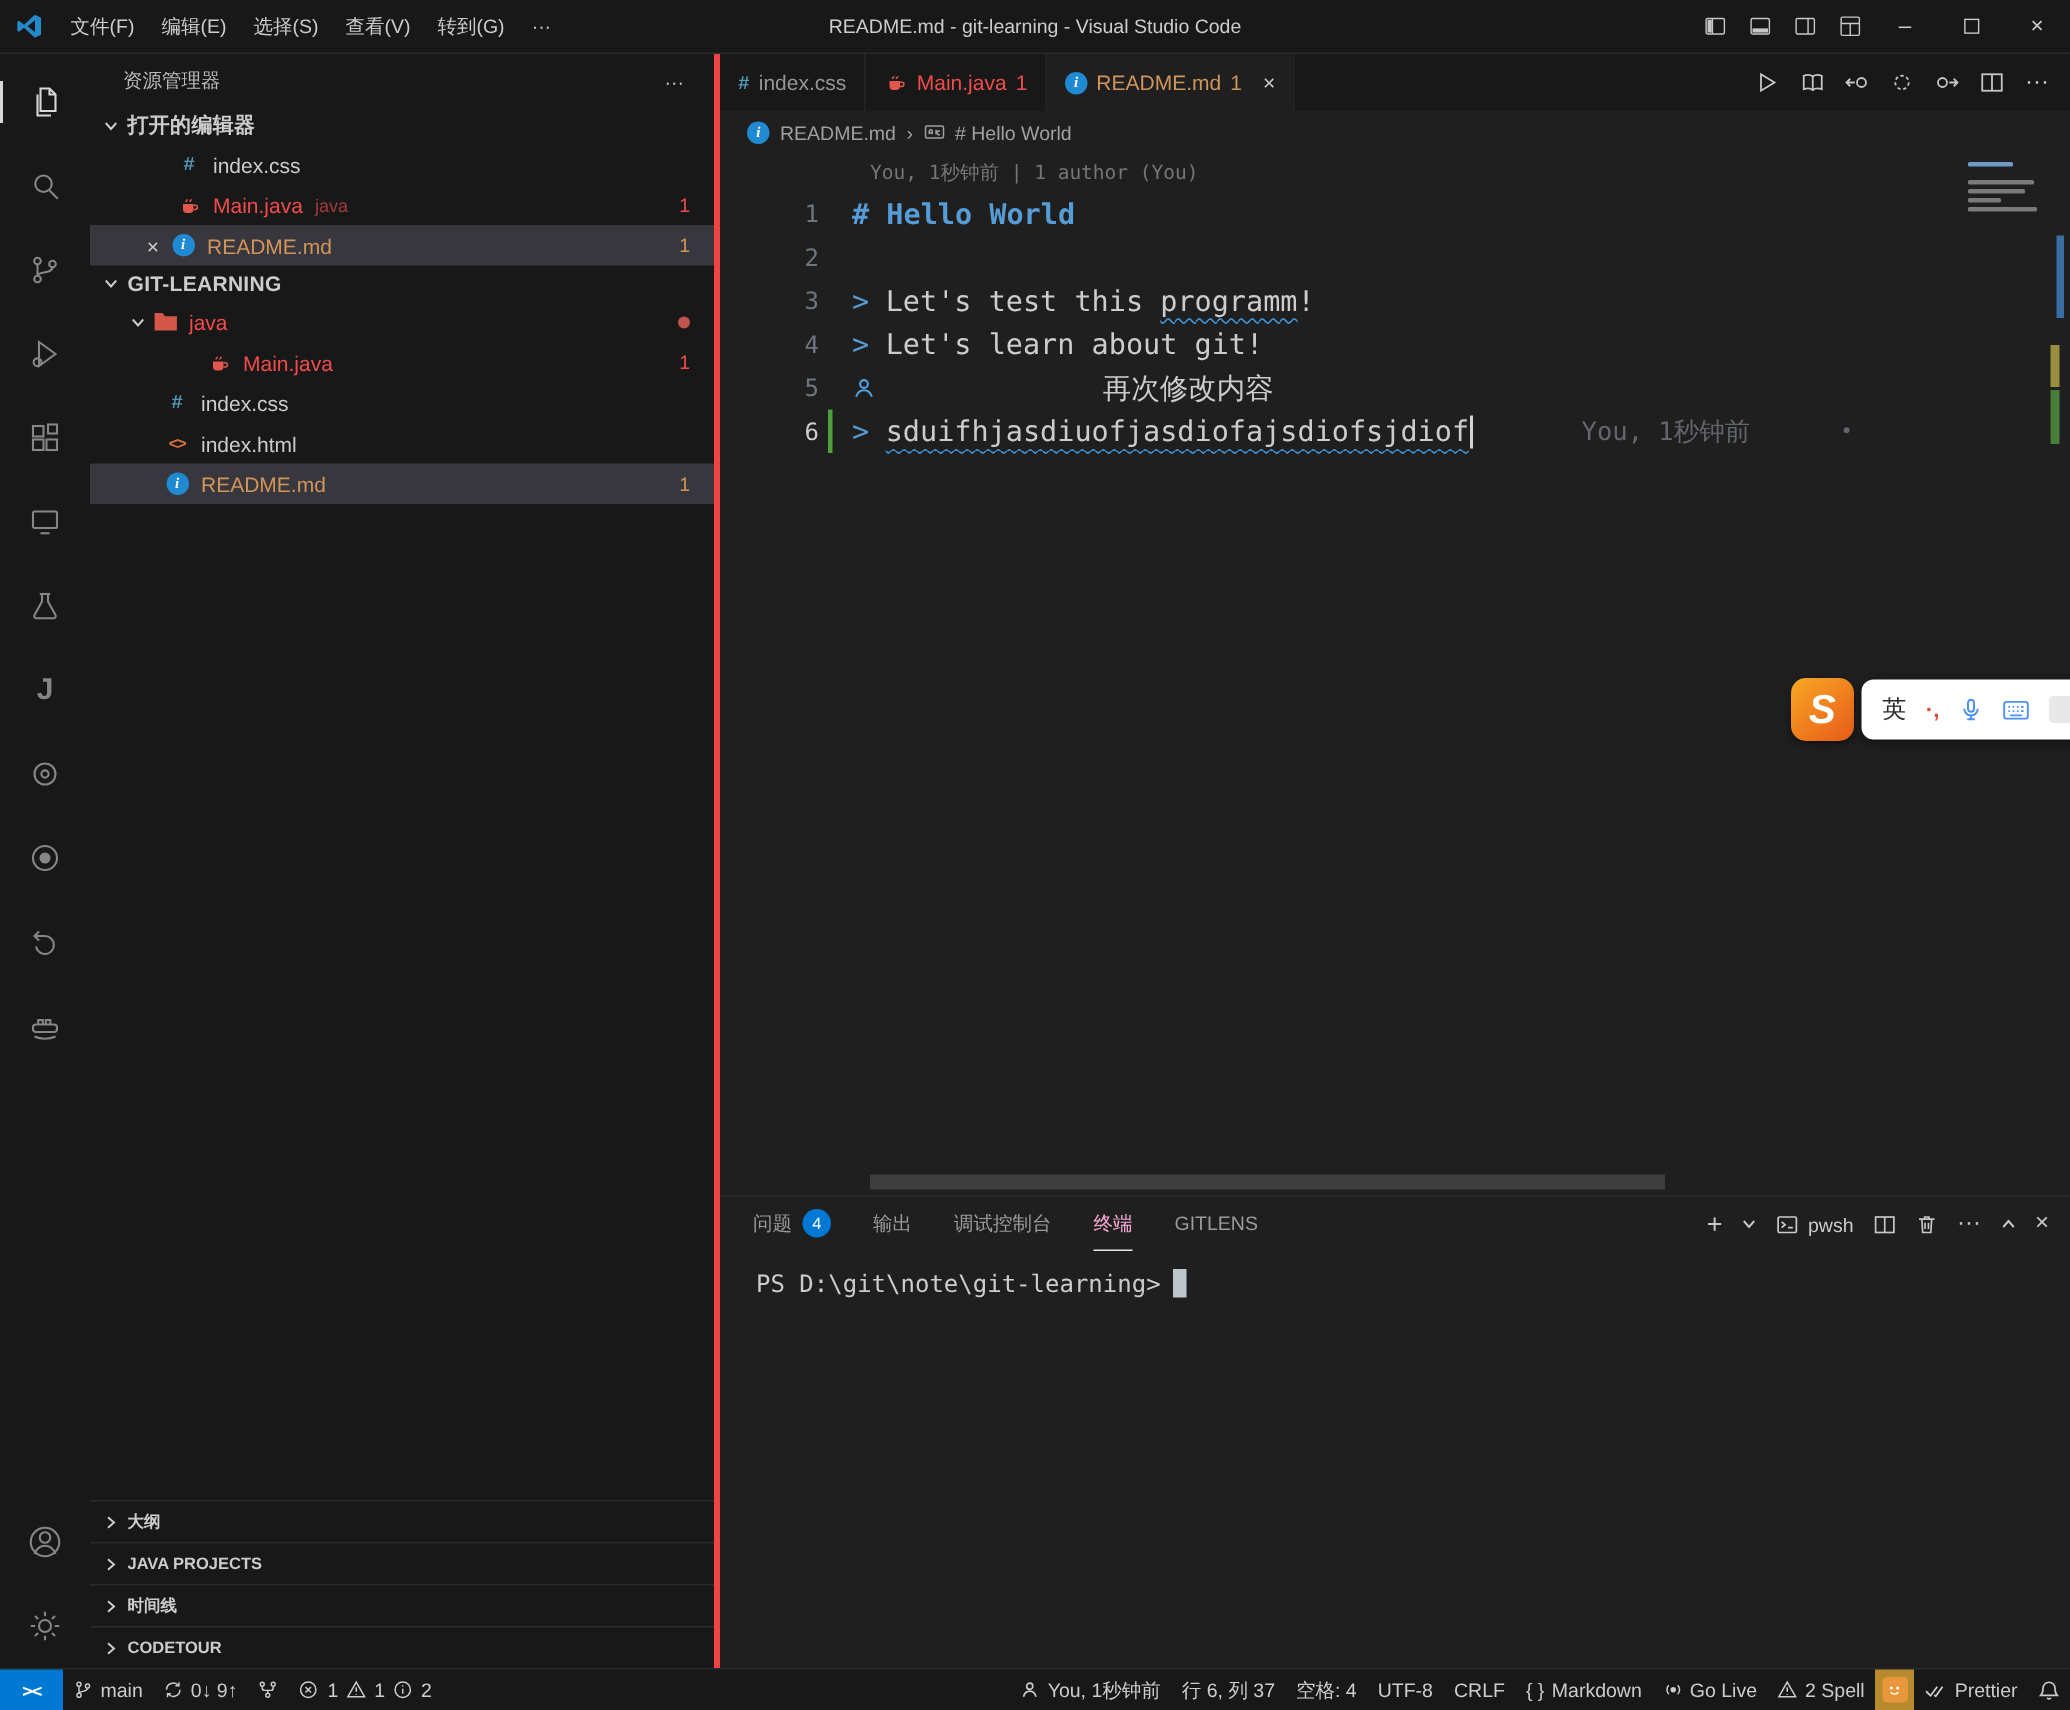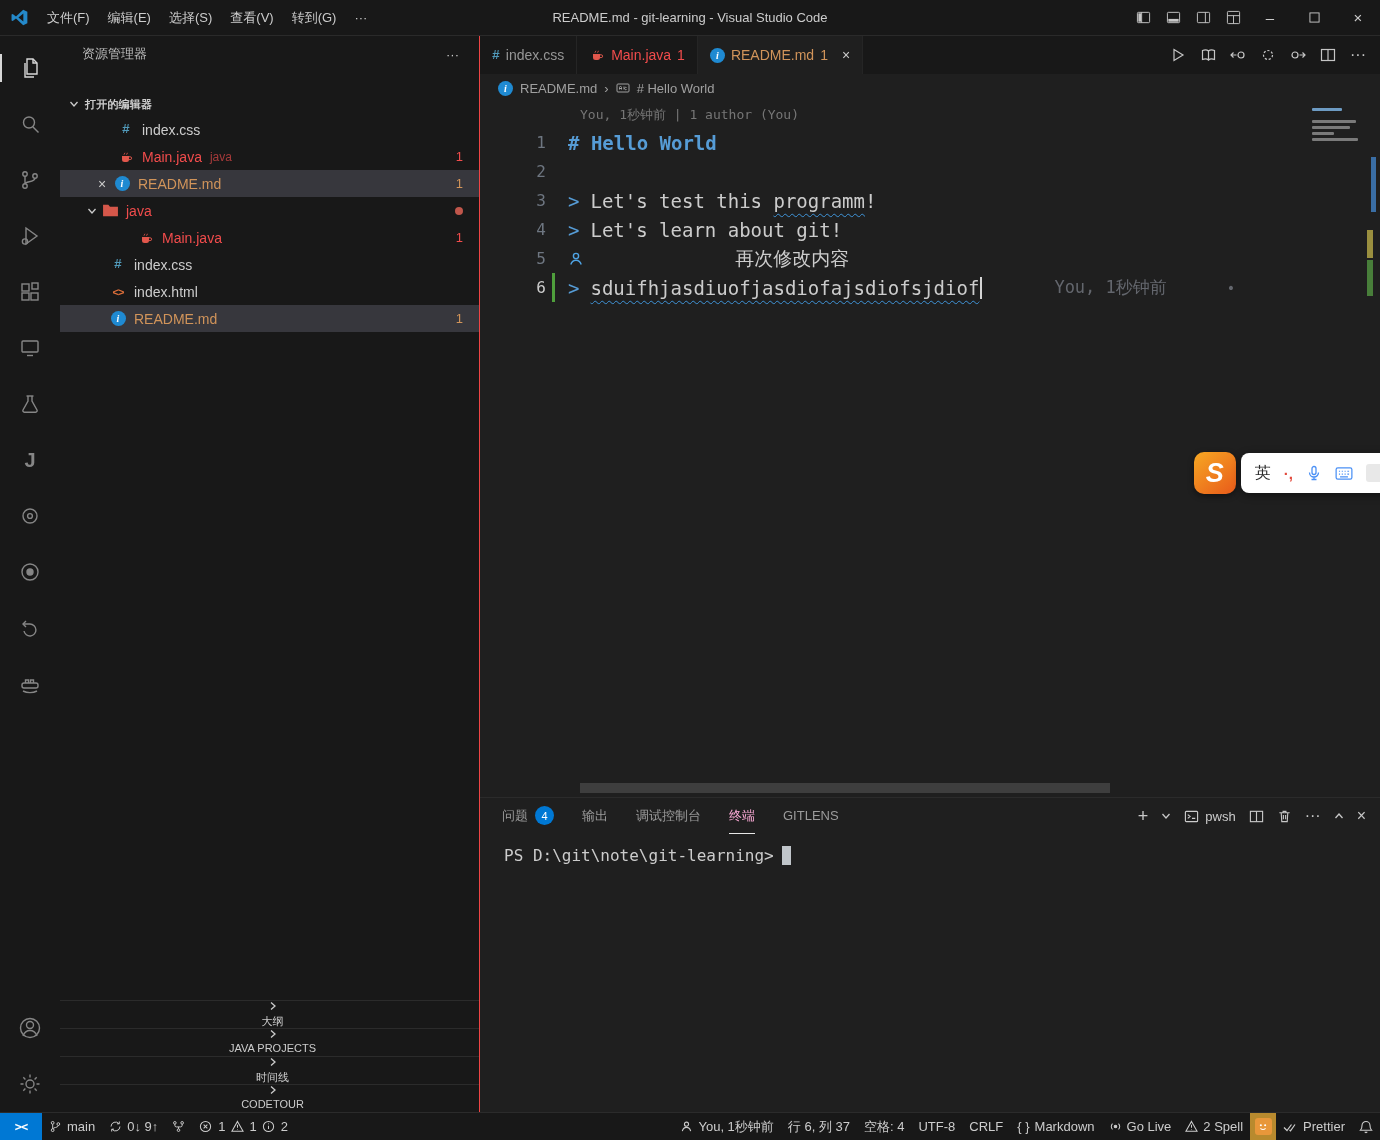--- a/index.html
+++ b/index.html
@@ -28,43 +28,43 @@
 
   
   .activitybar { width:60px; background:#181818; display:flex; flex-direction:column; align-items:center; padding-top:4px; }
   .ab-icon { width:60px; height:56px; display:flex; align-items:center; justify-content:center; color:#868686; position:relative; }
   .ab-icon.active { color:#d7d7d7; }
   .ab-icon.active::before { content:""; position:absolute; left:0; top:14px; bottom:14px; width:2px; background:#d7d7d7; }
   .ab-j { font-size:20px; font-weight:bold; }
   .ab-bottom { margin-top:auto; }
 
   
-  .sidebar { width:420px; background:#181818; border-right:1px solid #ef4444; display:flex; flex-direction:column; }
+  .sidebar { width:420px; background:#181818; border-right:4px solid #ef4444; display:flex; flex-direction:column; }
   .sb-header { flex:0 0 36px; display:flex; align-items:center; padding:0 20px 0 22px; font-size:13px; color:#bbbbbb; }
   .sb-header .more { margin-left:auto; color:#cccccc; }
   .section-header { height:24px; display:flex; align-items:center; gap:3px; padding-left:6px;
-                    font-size:11px; font-weight:bold; color:#cccccc; letter-spacing:.2px;margin-top:20px; }
+                    font-size:14px; font-weight:bold; color:#cccccc; letter-spacing:.2px; }
   .row { height:27px; display:flex; align-items:center; font-size:14px; color:#cccccc; padding-right:16px; }
   .row.selected { background:#37373d; }
   .row .ficon { width:20px; height:18px; display:flex; align-items:center; justify-content:center; margin-right:6px; flex:0 0 20px; }
   .row .closex { width:20px; text-align:center; color:#cccccc; font-size:14px; flex:0 0 20px; }
   .row .badge { margin-left:auto; font-size:13px; }
   .text-red { color:#f14c4c; }
   .text-orange { color:#d1945a; }
   .suffix { margin-left:8px; font-size:12px; opacity:.65; }
   .mod-dot { margin-left:auto; width:8px; height:8px; border-radius:50%; background:#c0564b; }
   .icon-css { color:#519aba; font-weight:bold; font-size:13px; font-family:"Liberation Mono",monospace; }
   .icon-html { color:#e0703a; font-weight:bold; font-size:11px; letter-spacing:-1px; }
   .icon-info { width:15px; height:15px; border-radius:50%; background:#1f8ad2; color:#fff;
                font-size:10px; font-style:italic; font-weight:bold; display:flex; align-items:center; justify-content:center;
                font-family:"Liberation Serif",serif; }
   .chevbox { width:16px; display:flex; justify-content:center; color:#cccccc; }
   .sb-bottom { margin-top:auto; }
   .section-row { height:28px; border-top:1px solid #2b2b2b; display:flex; align-items:center; gap:3px; padding-left:6px;
-                 font-size:11px; font-weight:normal; color:#cccccc;flex-direction:column; }
+                 font-size:11px; font-weight:bold; color:#cccccc; }
 
   
   .editorcol { flex:1; min-width:0; display:flex; flex-direction:column; background:#1f1f1f; }
   .tabsbar { flex:0 0 38px; background:#181818; display:flex; align-items:stretch; }
   .tab { display:flex; align-items:center; gap:6px; padding:0 12px; font-size:14px; color:#969696;
          border-right:1px solid #252525; }
   .tab.active { background:#1f1f1f; }
   .tab .tclose { margin-left:8px; font-size:14px; color:#cccccc; }
   .editor-actions { margin-left:auto; display:flex; align-items:center; gap:2px; padding-right:8px; color:#c5c5c5; }
   .ea-icon { width:28px; height:28px; display:flex; align-items:center; justify-content:center; }
@@ -310,20 +310,28 @@
       </div>
       <div class="row selected" style="padding-left:32px;">
         <span class="closex">×</span>
         <span class="ficon">
             <span class="icon-info">i</span>
           </span>
         <span class="text-orange">README.md</span>
         <span class="badge text-orange">1</span>
       </div>
 
+      <div class="section-header">
+        <span class="chevbox">
+          <svg width="10" height="10" viewBox="0 0 10 10" fill="none" stroke="currentColor" stroke-width="1.3">
+              <path d="M1.5 3l3.5 4 3.5-4"></path>
+            </svg>
+        </span>
+        <span>GIT-LEARNING</span>
+      </div>
 
       <div class="row" style="padding-left:24px;">
         <span class="chevbox">
           <svg width="10" height="10" viewBox="0 0 10 10" fill="none" stroke="currentColor" stroke-width="1.3">
               <path d="M1.5 3l3.5 4 3.5-4"></path>
             </svg>
         </span>
         <span class="ficon">
           <svg width="17" height="15" viewBox="0 0 16 14">
               <path d="M1 1.5h5l1.5 2H15v9H1z" fill="#d5574a"></path>

